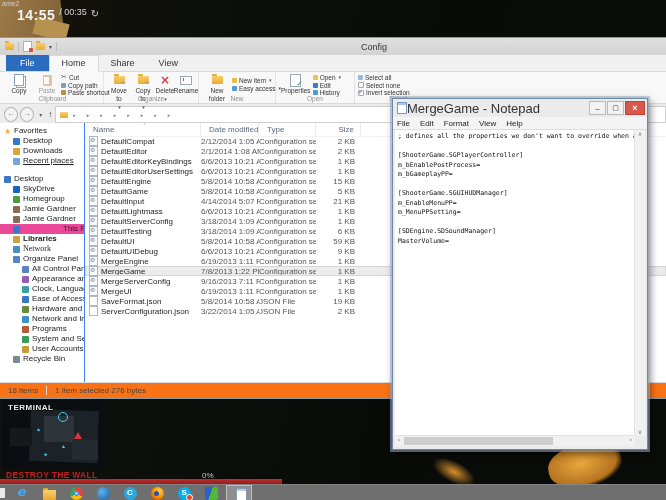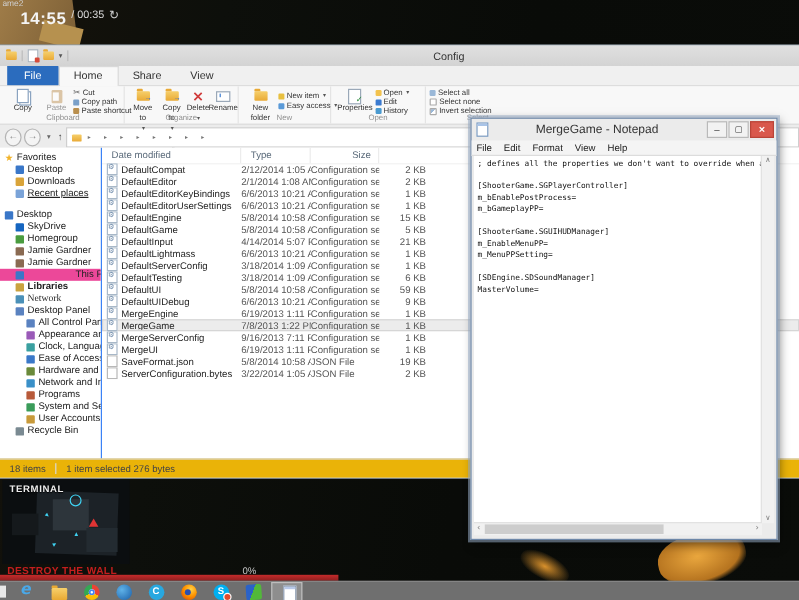--- a/index.html
+++ b/index.html
@@ -114,32 +114,32 @@
   .rows{position:absolute;left:0;right:0;top:13px;}
   .frow{display:grid;grid-template-columns:116px 58px 57px 45px;height:10px;align-items:center;font-size:8px;color:#333;white-space:nowrap;}
   .frow.selected{background:#ececec;outline:1px solid #d6d6d6;outline-offset:-1px;}
   .fc{overflow:hidden;}
   .fc.name{display:flex;align-items:center;gap:3px;padding-left:4px;color:#1e1e1e;}
   .fc.date,.fc.type{color:#555;}
   .fc.size{text-align:right;padding-right:6px;color:#555;}
   .f-icon{width:7px;height:8px;background:#fff;border:1px solid #a8b8c8;flex:0 0 auto;position:relative;}
   .ic-config::after{content:"⚙";position:absolute;left:0px;top:-1px;font-size:6px;color:#6a87a8;font-family:"DejaVu Sans",sans-serif;}
   .ic-json{border-color:#b8b8b8;}
-  .ex-status{position:absolute;left:0;right:0;bottom:0;height:15px;border-top:1px solid #d9d9d9;background:#eab308;display:flex;align-items:center;font-size:8px;color:#444;}
+  .ex-status{position:absolute;left:0;right:0;bottom:0;height:15px;border-top:1px solid #d9d9d9;background:#f97316;display:flex;align-items:center;font-size:8px;color:#444;}
   .ex-status .st1{padding:0 8px;}
   .ex-status .stdiv{width:1px;height:9px;background:#d9d9d9;}
   .ex-status .st2{padding:0 8px;}
 
   
   .notepad{position:absolute;left:392px;top:98px;width:254px;height:350px;background:#ebebeb;
     border:1px solid #6d87a8;box-shadow:0 0 0 2px rgba(150,170,195,.55),2px 3px 8px rgba(0,0,0,.5);z-index:5;}
   .np-titlebar{height:18px;display:flex;align-items:center;padding:0 2px 0 4px;}
   .np-icon{width:8px;height:10px;background:#fff;border:1px solid #7a9ac0;position:relative;flex:0 0 auto;}
   .np-icon::before{content:"";position:absolute;left:0;top:0;width:100%;height:2px;background:#a9c4e8;}
-  .np-title{flex:1;text-align:center;font-size:10px;color:#333;}
+  .np-title{flex:1;text-align:left;font-size:13px;color:#333;}
   .np-btn{width:15px;height:12px;display:flex;align-items:center;justify-content:center;font-size:8px;color:#333;border:1px solid #b9b9b9;background:#f2f2f2;margin-left:1px;}
   .np-btn.close{background:#d9584c;border-color:#b94438;color:#fff;width:18px;font-weight:bold;}
   .np-min::before{content:"–";}
   .np-max::before{content:"▢";font-size:7px;}
   .np-close::before{content:"×";font-size:9px;}
   .np-menubar{height:12px;background:#f4f4f4;border-bottom:1px solid #dcdcdc;display:flex;align-items:center;padding-left:4px;gap:10px;font-size:8px;color:#222;}
   .np-text{position:absolute;left:2px;right:12px;top:31px;bottom:13px;background:#fff;overflow:hidden;}
   .np-text pre{margin:0;padding:2px 3px;font-family:"DejaVu Sans Mono",monospace;font-size:6.5px;line-height:9.5px;color:#111;white-space:pre;}
   .np-vscroll{position:absolute;right:2px;top:31px;bottom:13px;width:10px;background:#f1f1f1;border-left:1px solid #e2e2e2;}
   .np-vscroll .up,.np-vscroll .down{position:absolute;left:0;right:0;text-align:center;font-size:6px;color:#777;line-height:8px;}
@@ -423,21 +423,21 @@
             <div class="side-item" style="padding-left: 13px; font-weight: bold;">
               <span class="si-icon ic-libraries"></span>
               <span>Libraries</span>
             </div>
             <div class="side-item" style="padding-left: 13px; font-family: Liberation Serif, serif;">
               <span class="si-icon ic-network"></span>
               <span>Network</span>
             </div>
             <div class="side-item" style="padding-left: 13px;">
               <span class="si-icon ic-control-panel"></span>
-              <span>Desktop Panel</span>
+              <span>Organize Panel</span>
             </div>
             <div class="side-item" style="padding-left: 22px;">
               <span class="si-icon ic-cp-items"></span>
               <span>All Control Panel I</span>
             </div>
             <div class="side-item" style="padding-left: 22px;">
               <span class="si-icon ic-appearance"></span>
               <span>Appearance and P</span>
             </div>
             <div class="side-item" style="padding-left: 22px;">
@@ -471,20 +471,21 @@
             <div class="side-item" style="padding-left: 13px;">
               <span class="si-icon ic-recycle-bin"></span>
               <span>Recycle Bin</span>
             </div>
         </div>
       </div>
 
       <div class="ex-list">
         <div class="list-head">
           <span class="sort-caret glyph"></span>
+          <span class="hc">Name</span>
           <span class="hc">Date modified</span>
           <span class="hc">Type</span>
           <span class="hc size">Size</span>
         </div>
         <div class="rows">
           <div class="frow">
               <span class="fc name">
                 <span class="f-icon ic-config"></span>
                 <span>DefaultCompat</span>
               </span>
@@ -632,21 +633,21 @@
                 <span class="f-icon ic-json"></span>
                 <span>SaveFormat.json</span>
               </span>
               <span class="fc date">5/8/2014 10:58 AM</span>
               <span class="fc type">JSON File</span>
               <span class="fc size">19 KB</span>
             </div>
             <div class="frow">
               <span class="fc name">
                 <span class="f-icon ic-json"></span>
-                <span>ServerConfiguration.bytes</span>
+                <span>ServerConfiguration.json</span>
               </span>
               <span class="fc date">3/22/2014 1:05 AM</span>
               <span class="fc type">JSON File</span>
               <span class="fc size">2 KB</span>
             </div>
         </div>
       </div>
     </div>
 
     <div class="ex-status">

